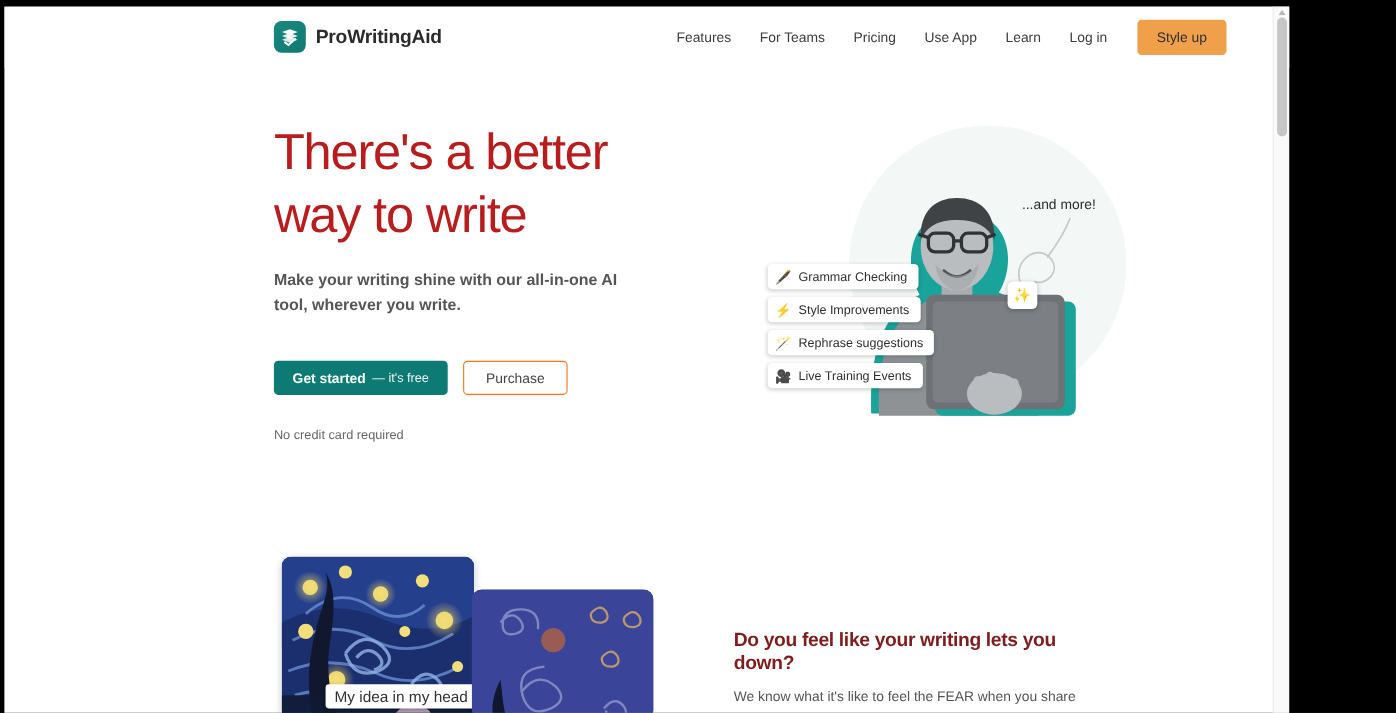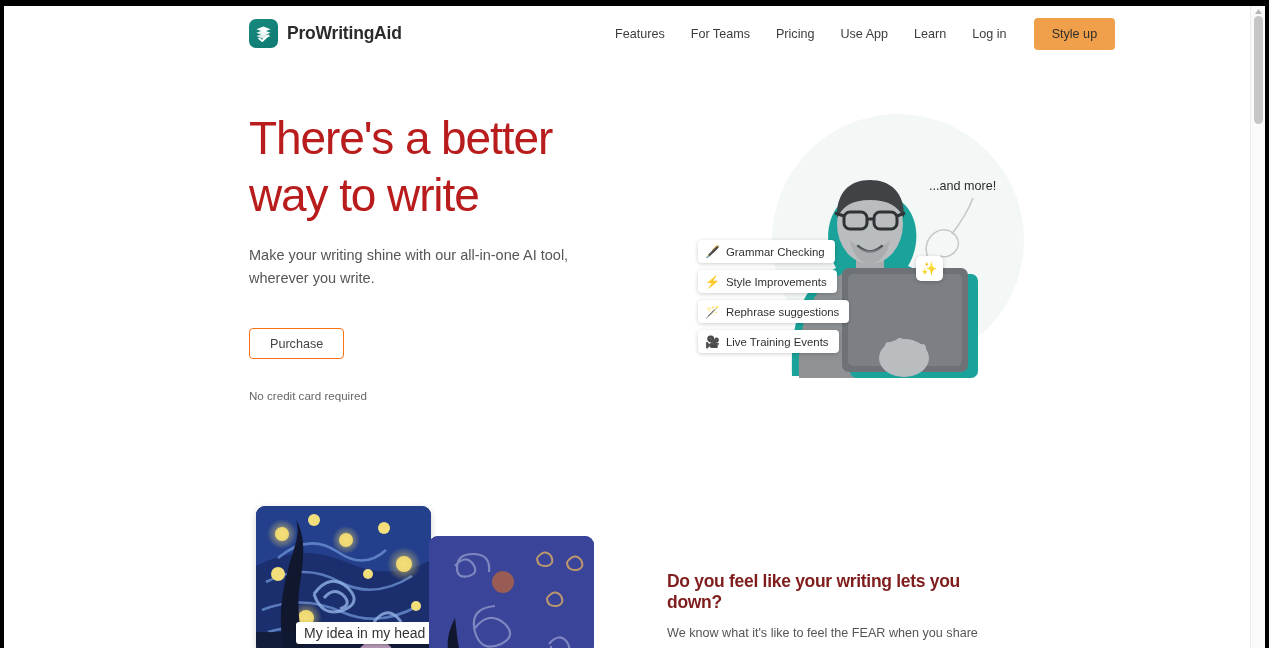--- a/index.html
+++ b/index.html
@@ -4,21 +4,21 @@
 <style>
   * { box-sizing: border-box; margin: 0; padding: 0; }
   html, body {
     width: 1269px; height: 648px;
     background: #000; overflow: hidden;
     font-family: "Liberation Sans", sans-serif;
   }
   #viewport {
     position: absolute;
     left: 4px; top: 6px;
-    width: 1261px; height: 642px;
+    width: 1168px; height: 642px;
     background: #ffffff;
     overflow: hidden;
   }
   
   #scrollbar {
     position: absolute; right: 0; top: 0;
     width: 15px; height: 642px;
     background: #fafafa;
     border-left: 1px solid #ececec;
   }
@@ -79,20 +79,21 @@
   #hero-copy { position: absolute; left: 245px; top: 104px; width: 400px; }
   #hero-title {
     font-size: 46px; line-height: 57px;
     font-weight: normal; color: #b91c1c;
     letter-spacing: -1.1px;
   }
   #hero-sub {
     margin-top: 20px;
     font-size: 14.5px; line-height: 23px; color: #555;
     width: 325px;
+    font-weight: bold;
   }
   #cta-row { margin-top: 38px; display: flex; align-items: center; gap: 14px; }
   #get-started {
     background: #0d7b73; border: none; border-radius: 4px;
     padding: 0 17px; height: 31px;
     color: #fff; font-size: 12.6px; cursor: pointer;
     font-family: "Liberation Sans", sans-serif;
     display: flex; align-items: center; gap: 6px;
     white-space: nowrap;
   }
@@ -203,20 +204,24 @@
   </header>
 
   <section id="hero-copy">
     <h1 id="hero-title">
       <span>There's a better</span><br>
       <span>way to write</span>
     </h1>
     <p id="hero-sub">Make your writing shine with our all-in-one AI tool, wherever you write.</p>
 
     <div id="cta-row">
+      <button id="get-started">
+        <span class="gs-main">Get started</span>
+        <span class="gs-note">— it's free</span>
+      </button>
       <button id="purchase">Purchase</button>
     </div>
 
     <p id="nocard">No credit card required</p>
   </section>
 
   <figure id="hero-art">
     <div id="blob"></div>
 
     <svg id="person-svg" width="360" height="290" viewBox="0 0 360 290" aria-hidden="true">

